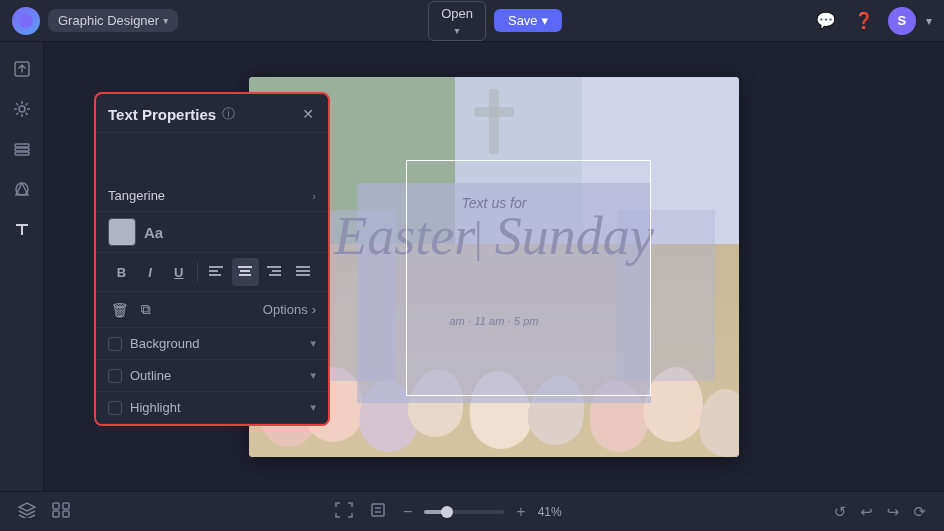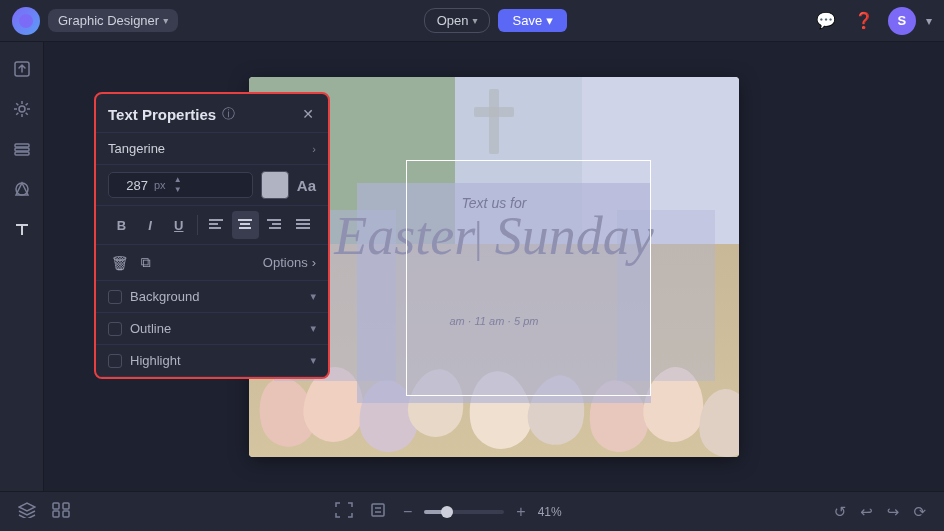--- a/index.html
+++ b/index.html
@@ -61,23 +61,24 @@
       gap: 8px;
     }
     .btn-outline {
       display: flex;
       align-items: center;
       gap: 4px;
       background: transparent;
       border: 1px solid #4a4d60;
       color: #cdd0da;
       padding: 4px 12px;
-      border-radius: 11px;
-      cursor: pointer;
-      font-size: 13px;
+      border-radius: 6px;
+      cursor: pointer;
+      font-size: 13px;
+      flex-direction: column;
     }
     .btn-outline .chevron { font-size: 10px; opacity: 0.7; }
     .btn-filled {
       display: flex;
       align-items: center;
       gap: 4px;
       background: #5b68f5;
       border: none;
       color: white;
       padding: 4px 14px;
@@ -196,20 +197,21 @@
     }
 
     
     .font-row {
       display: flex;
       align-items: center;
       justify-content: space-between;
       padding: 8px 12px;
       border-bottom: 1px solid #2e3148;
       cursor: pointer;
+      margin-top: 47px;
     }
     .font-name { font-size: 13px; color: #cdd0da; }
     .font-chevron { font-size: 11px; color: #7a7e96; }
 
     
     .size-row {
       display: flex;
       align-items: center;
       gap: 8px;
       padding: 6px 12px;
@@ -586,28 +588,20 @@
         </div>
         <button class="close-btn">✕</button>
       </div>
 
       <div class="font-row">
         <span class="font-name">Tangerine</span>
         <span class="font-chevron">›</span>
       </div>
 
       <div class="size-row">
-        <div class="size-input-wrap">
-          <input class="size-input" type="text" value="287" style="">
-          <span class="size-unit">px</span>
-          <div class="size-arrows">
-            <button class="size-arrow">▲</button>
-            <button class="size-arrow">▼</button>
-          </div>
-        </div>
         <div class="color-swatch"></div>
         <button class="aa-btn">Aa</button>
       </div>
 
       <div class="format-row">
         <button class="fmt-btn">
             <strong>B</strong>
           </button>
         <button class="fmt-btn">
             <em>I</em>

